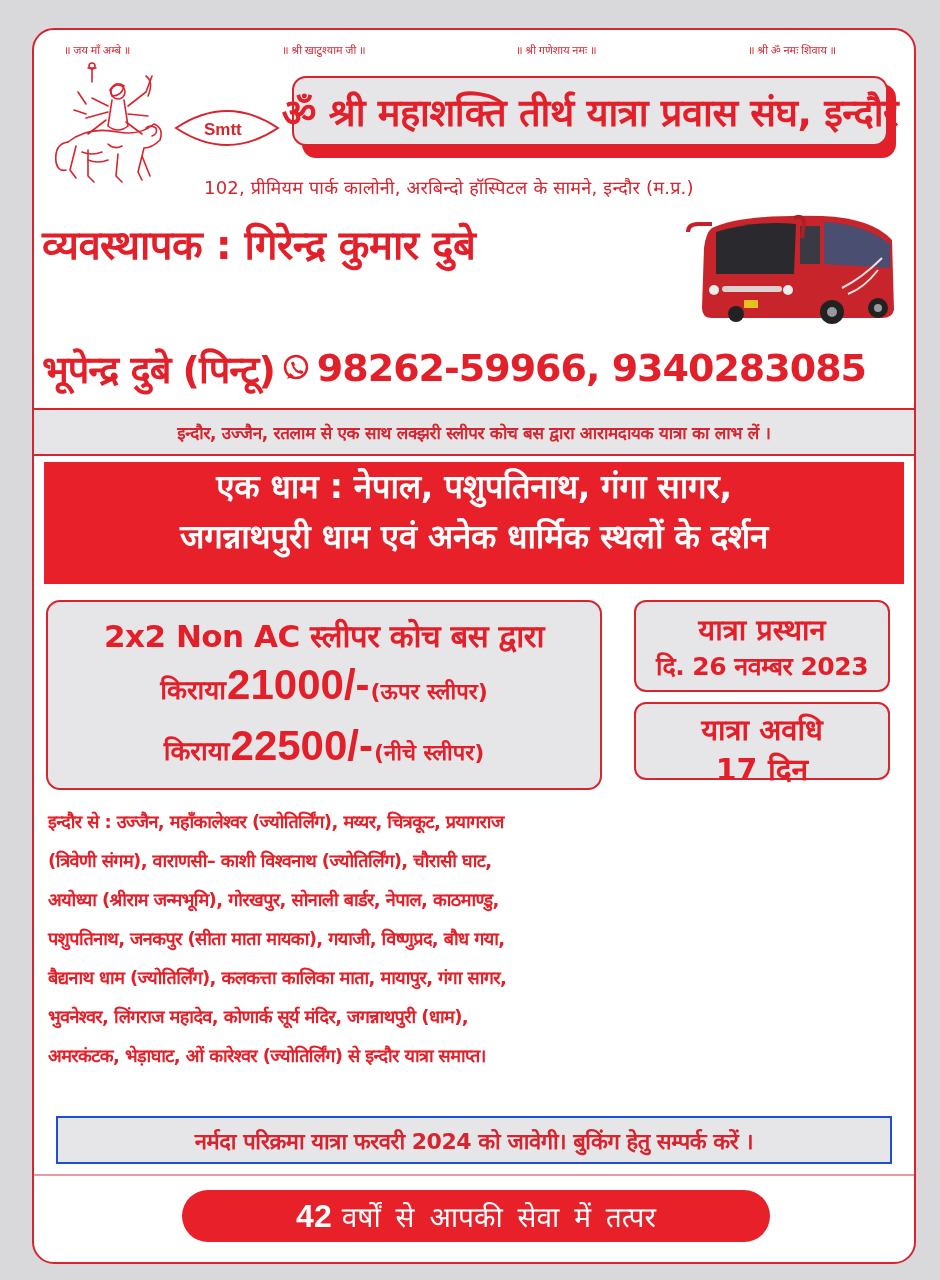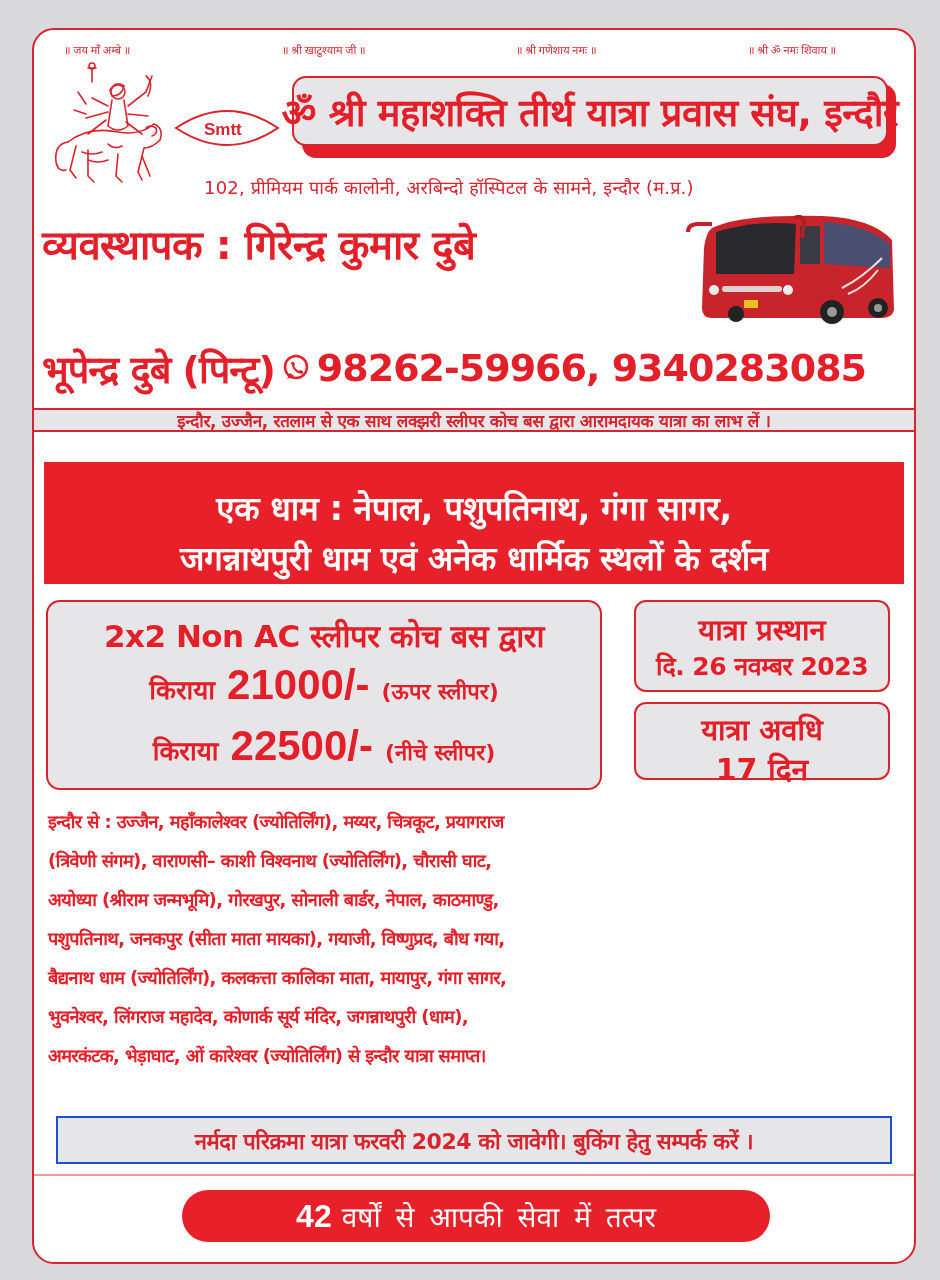--- a/index.html
+++ b/index.html
@@ -36,41 +36,41 @@
 
   .manager { position: absolute; left: 8px; top: 186px; font-size: 40px; font-weight: bold; color: #e3202a; white-space: nowrap; letter-spacing: -0.5px; }
   .phone-row { position: absolute; left: 12px; top: 250px; font-size: 36px; font-weight: bold; color: #e3202a; white-space: nowrap; display: flex; align-items: center; gap: 6px; letter-spacing: -1px; }
   .phone-row2 { position: absolute; left: 8px; top: 312px; font-size: 38px; font-weight: bold; color: #e3202a; white-space: nowrap; display: flex; align-items: center; gap: 6px; letter-spacing: -1px; }
   .wa-icon { width: 30px; height: 30px; display: inline-block; }
 
   .bus { position: absolute; left: 648px; top: 178px; width: 216px; height: 120px; }
 
   
   .tagline-bar {
-    position: absolute; left: 0; top: 378px; width: 880px; height: 24px;
+    position: absolute; left: 0; top: 378px; width: 880px; height: 48px;
     background: #e6e6e8; border-top: 2px solid #d8242e; border-bottom: 2px solid #d8242e;
     display: flex; align-items: center; justify-content: center;
   }
   .tagline { font-size: 17px; font-weight: bold; color: #d8242e; white-space: nowrap; letter-spacing: -0.3px; }
 
   
   .banner {
     position: absolute; left: 10px; top: 432px; width: 860px; height: 122px;
-    background: #e8202a; display: flex; flex-direction: column; align-items: center; justify-content: flex-end;
+    background: #e8202a; display: flex; flex-direction: column; align-items: center; justify-content: flex-start;
   }
   .banner-line { font-size: 33px; font-weight: bold; color: #ffffff; white-space: nowrap; line-height: 50px; letter-spacing: -0.3px; }
 
   
   .fare-box {
     position: absolute; left: 12px; top: 570px; width: 556px; height: 190px;
     background: #e6e6e8; border: 2px solid #d8242e; border-radius: 14px;
     text-align: center; padding-top: 12px;
   }
   .fare-title { font-size: 31px; font-weight: bold; color: #e3202a; white-space: nowrap; line-height: 44px; letter-spacing: -0.5px; }
-  .fare-line { display: flex; align-items: baseline; justify-content: center; gap: 12px; white-space: nowrap; line-height: 54px; }
+  .fare-line { display: flex; align-items: baseline; justify-content: center; gap: 1px; white-space: nowrap; line-height: 54px; }
   .fare-label { font-size: 26px; font-weight: bold; color: #e3202a; }
   .fare-amount { font-size: 42px; font-weight: bold; color: #e3202a; font-family: "Liberation Sans", sans-serif; }
   .fare-note { font-size: 22px; font-weight: bold; color: #e3202a; }
 
   .info-box {
     position: absolute; left: 600px; width: 256px; background: #e6e6e8;
     border: 2px solid #d8242e; border-radius: 12px; text-align: center;
   }
   .info-box.depart { top: 570px; height: 92px; padding-top: 8px; }
   .info-box.duration { top: 672px; height: 78px; padding-top: 6px; }

